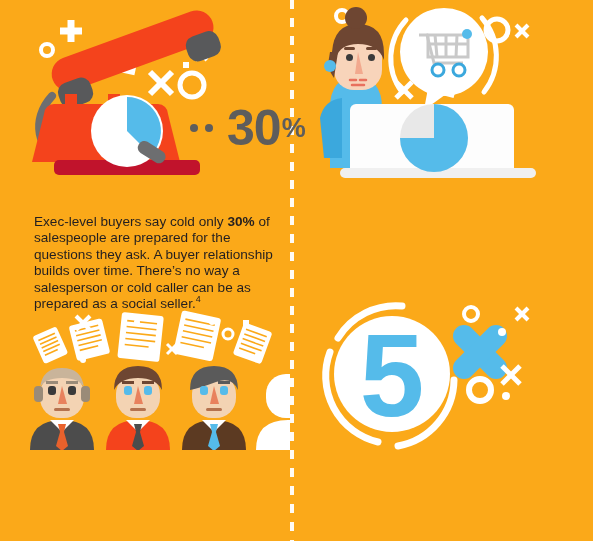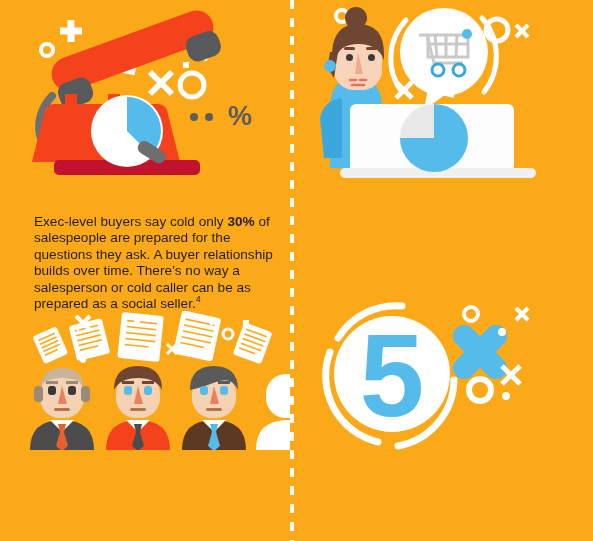--- a/index.html
+++ b/index.html
@@ -110,20 +110,21 @@
       <circle cx="127" cy="131" r="36" fill="#FFFFFF"></circle>
       <path d="M127 131 L127 97 A34 34 0 0 1 151 155 Z" fill="#55BBEA"></path>
       <rect x="138" y="142" width="30" height="13" rx="6" fill="#6D6E70" transform="rotate(32 146 148)"></rect>
     </svg>
 
     <div class="stat" id="stat-30">
       <span class="dots">
           <i></i>
           <i></i>
         </span>
+      <span class="num">30</span>
       <span class="pct">%</span>
     </div>
 
     <p class="copy" id="copy-tl">
       <span>Exec-level buyers say cold only </span><b>30%</b><span> of salespeople are prepared for the questions they ask. A buyer relationship builds over time. There’s no way a salesperson or cold caller can be as prepared as a social seller.</span><sup>4</sup>
     </p>
   </div>
 
   <div class="quad" id="q-tr">
 

